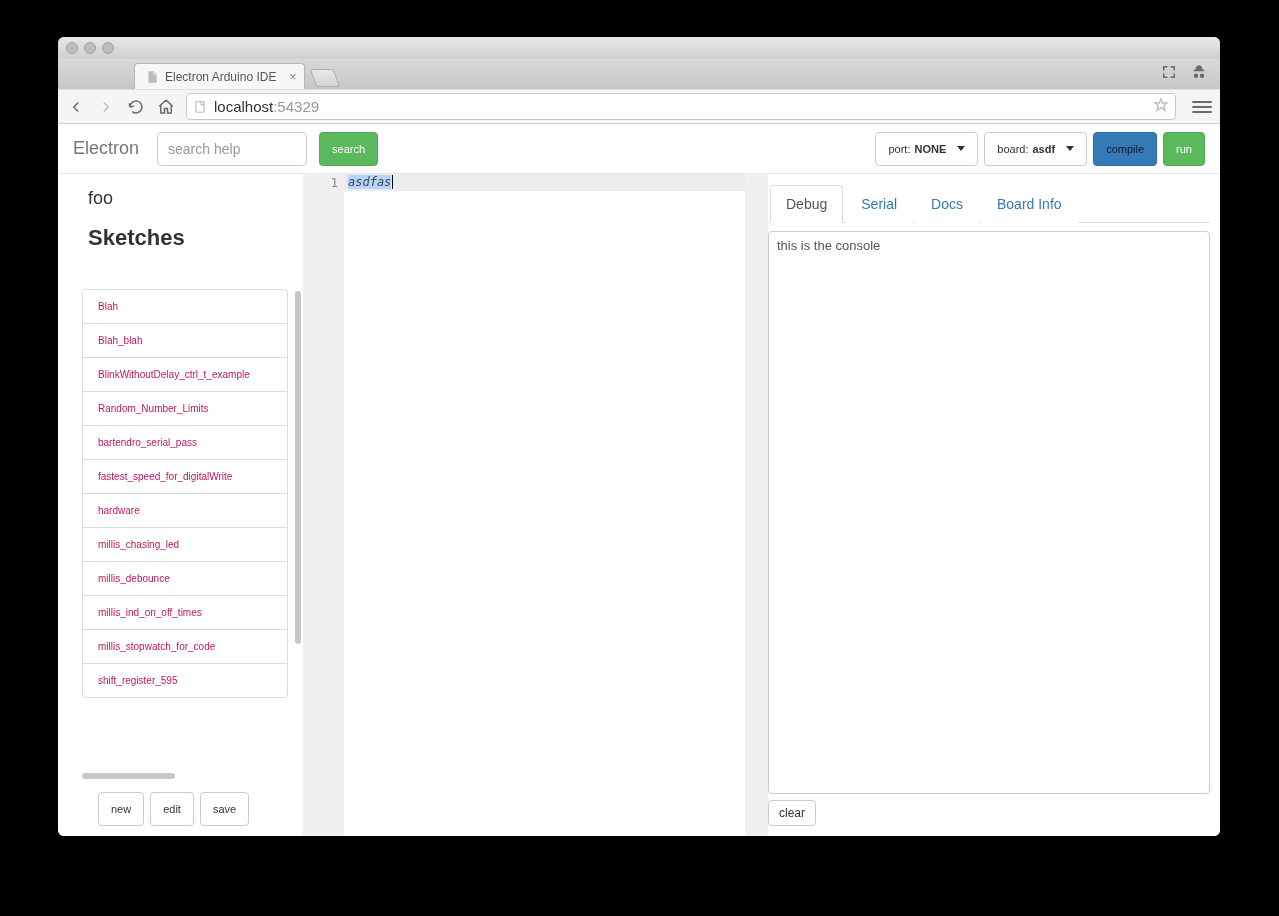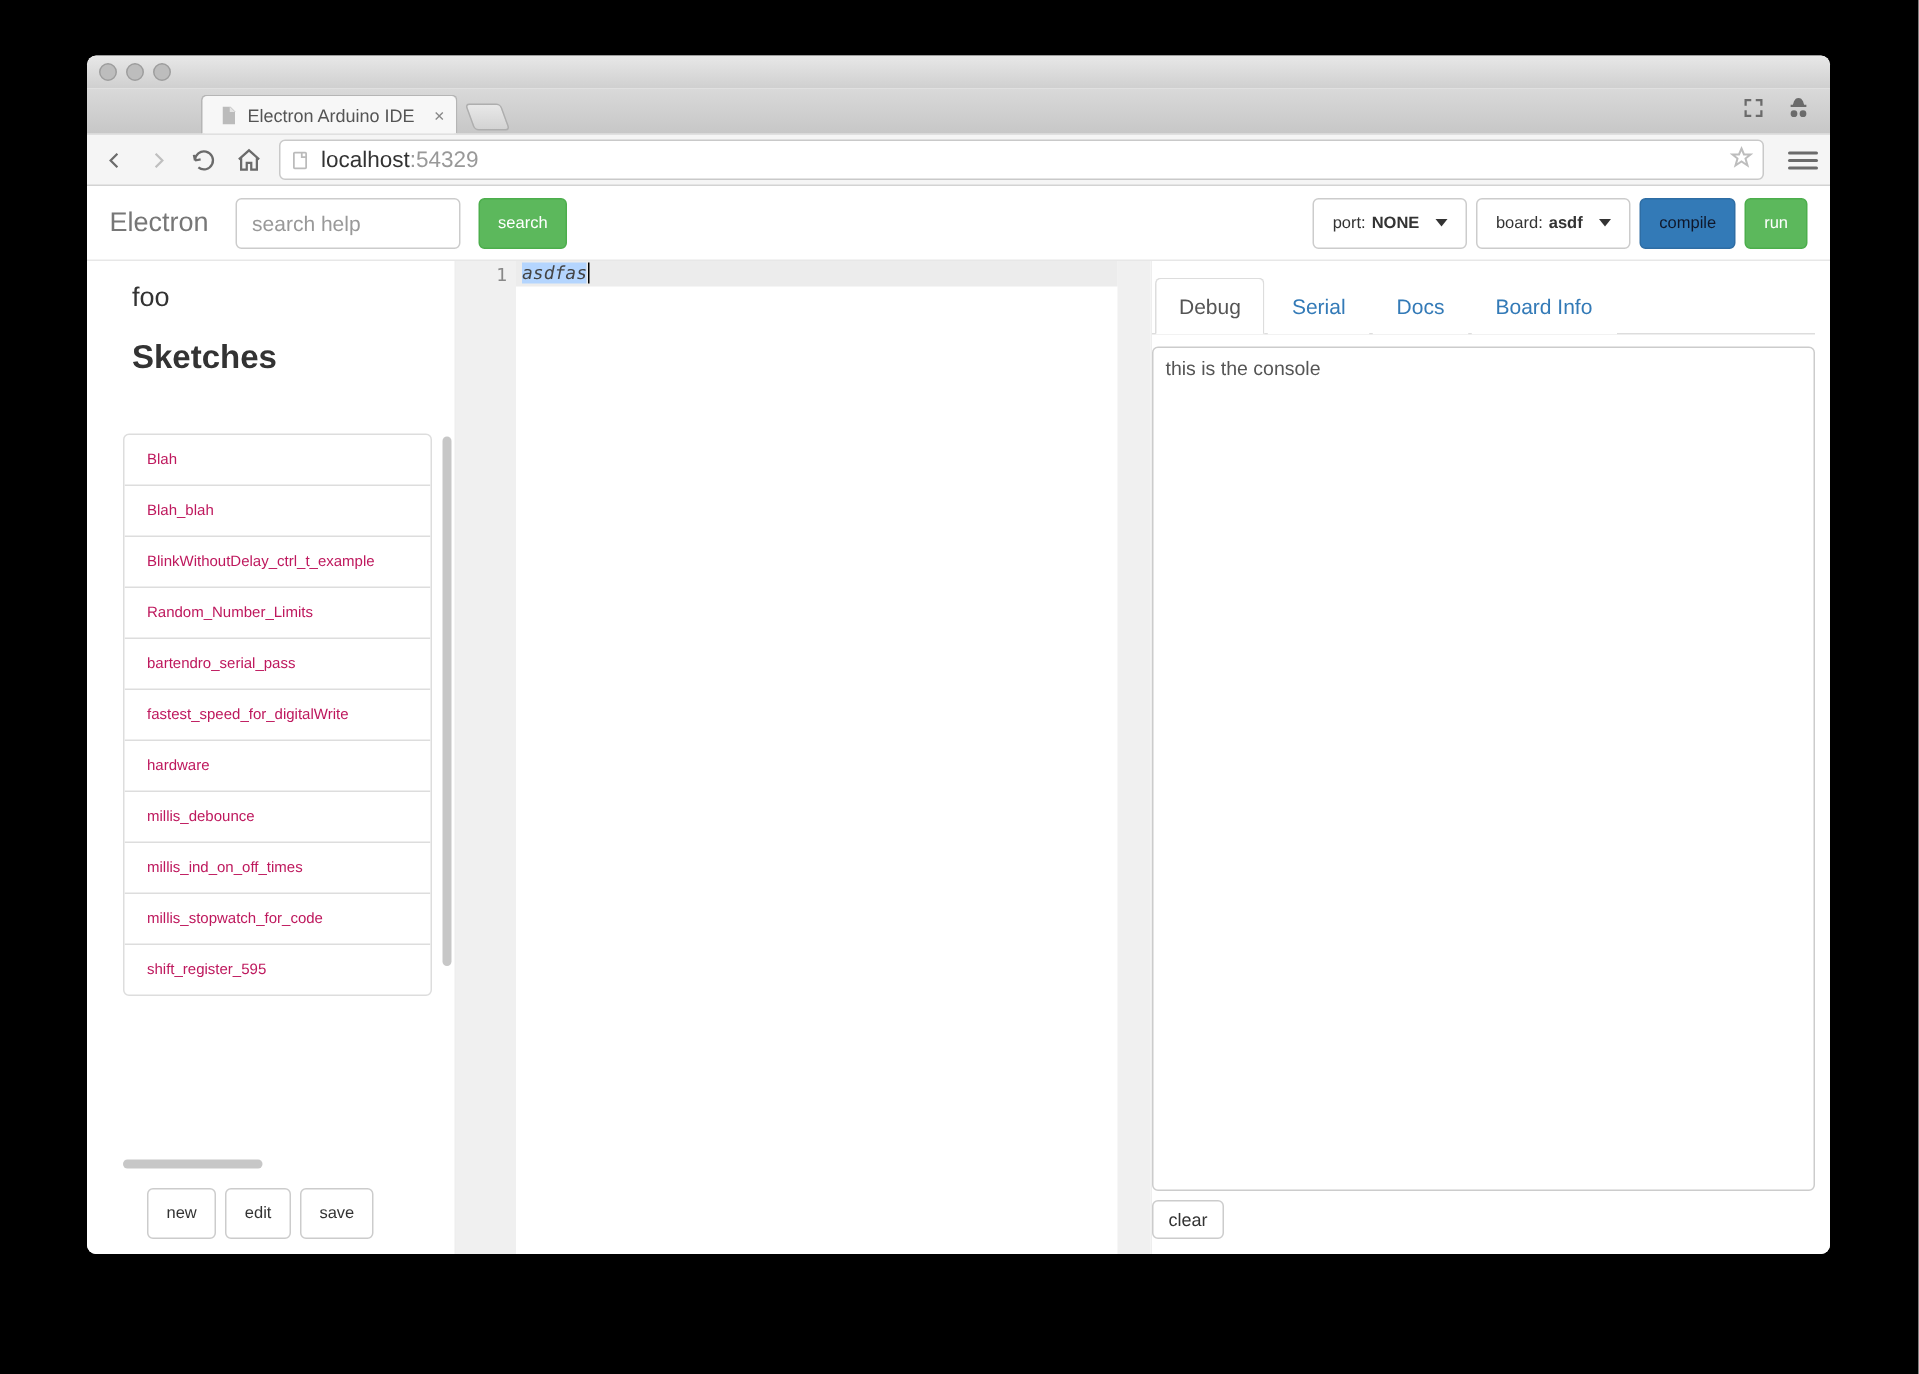--- a/index.html
+++ b/index.html
@@ -372,20 +372,21 @@
         <div class="sketches-h">Sketches</div>
         <div class="sketch-list-wrap">
           <div class="sketch-list" id="sketch-list">
               <div class="sketch-item">Blah</div>
               <div class="sketch-item">Blah_blah</div>
               <div class="sketch-item">BlinkWithoutDelay_ctrl_t_example</div>
               <div class="sketch-item">Random_Number_Limits</div>
               <div class="sketch-item">bartendro_serial_pass</div>
               <div class="sketch-item">fastest_speed_for_digitalWrite</div>
               <div class="sketch-item">hardware</div>
+              <div class="sketch-item">millis_chasing_led</div>
               <div class="sketch-item">millis_debounce</div>
               <div class="sketch-item">millis_ind_on_off_times</div>
               <div class="sketch-item">millis_stopwatch_for_code</div>
               <div class="sketch-item">shift_register_595</div>
             </div>
           <div class="v-scrollbar">
               <div class="v-thumb"></div>
             </div>
         </div>
         <div class="h-scrollbar">

